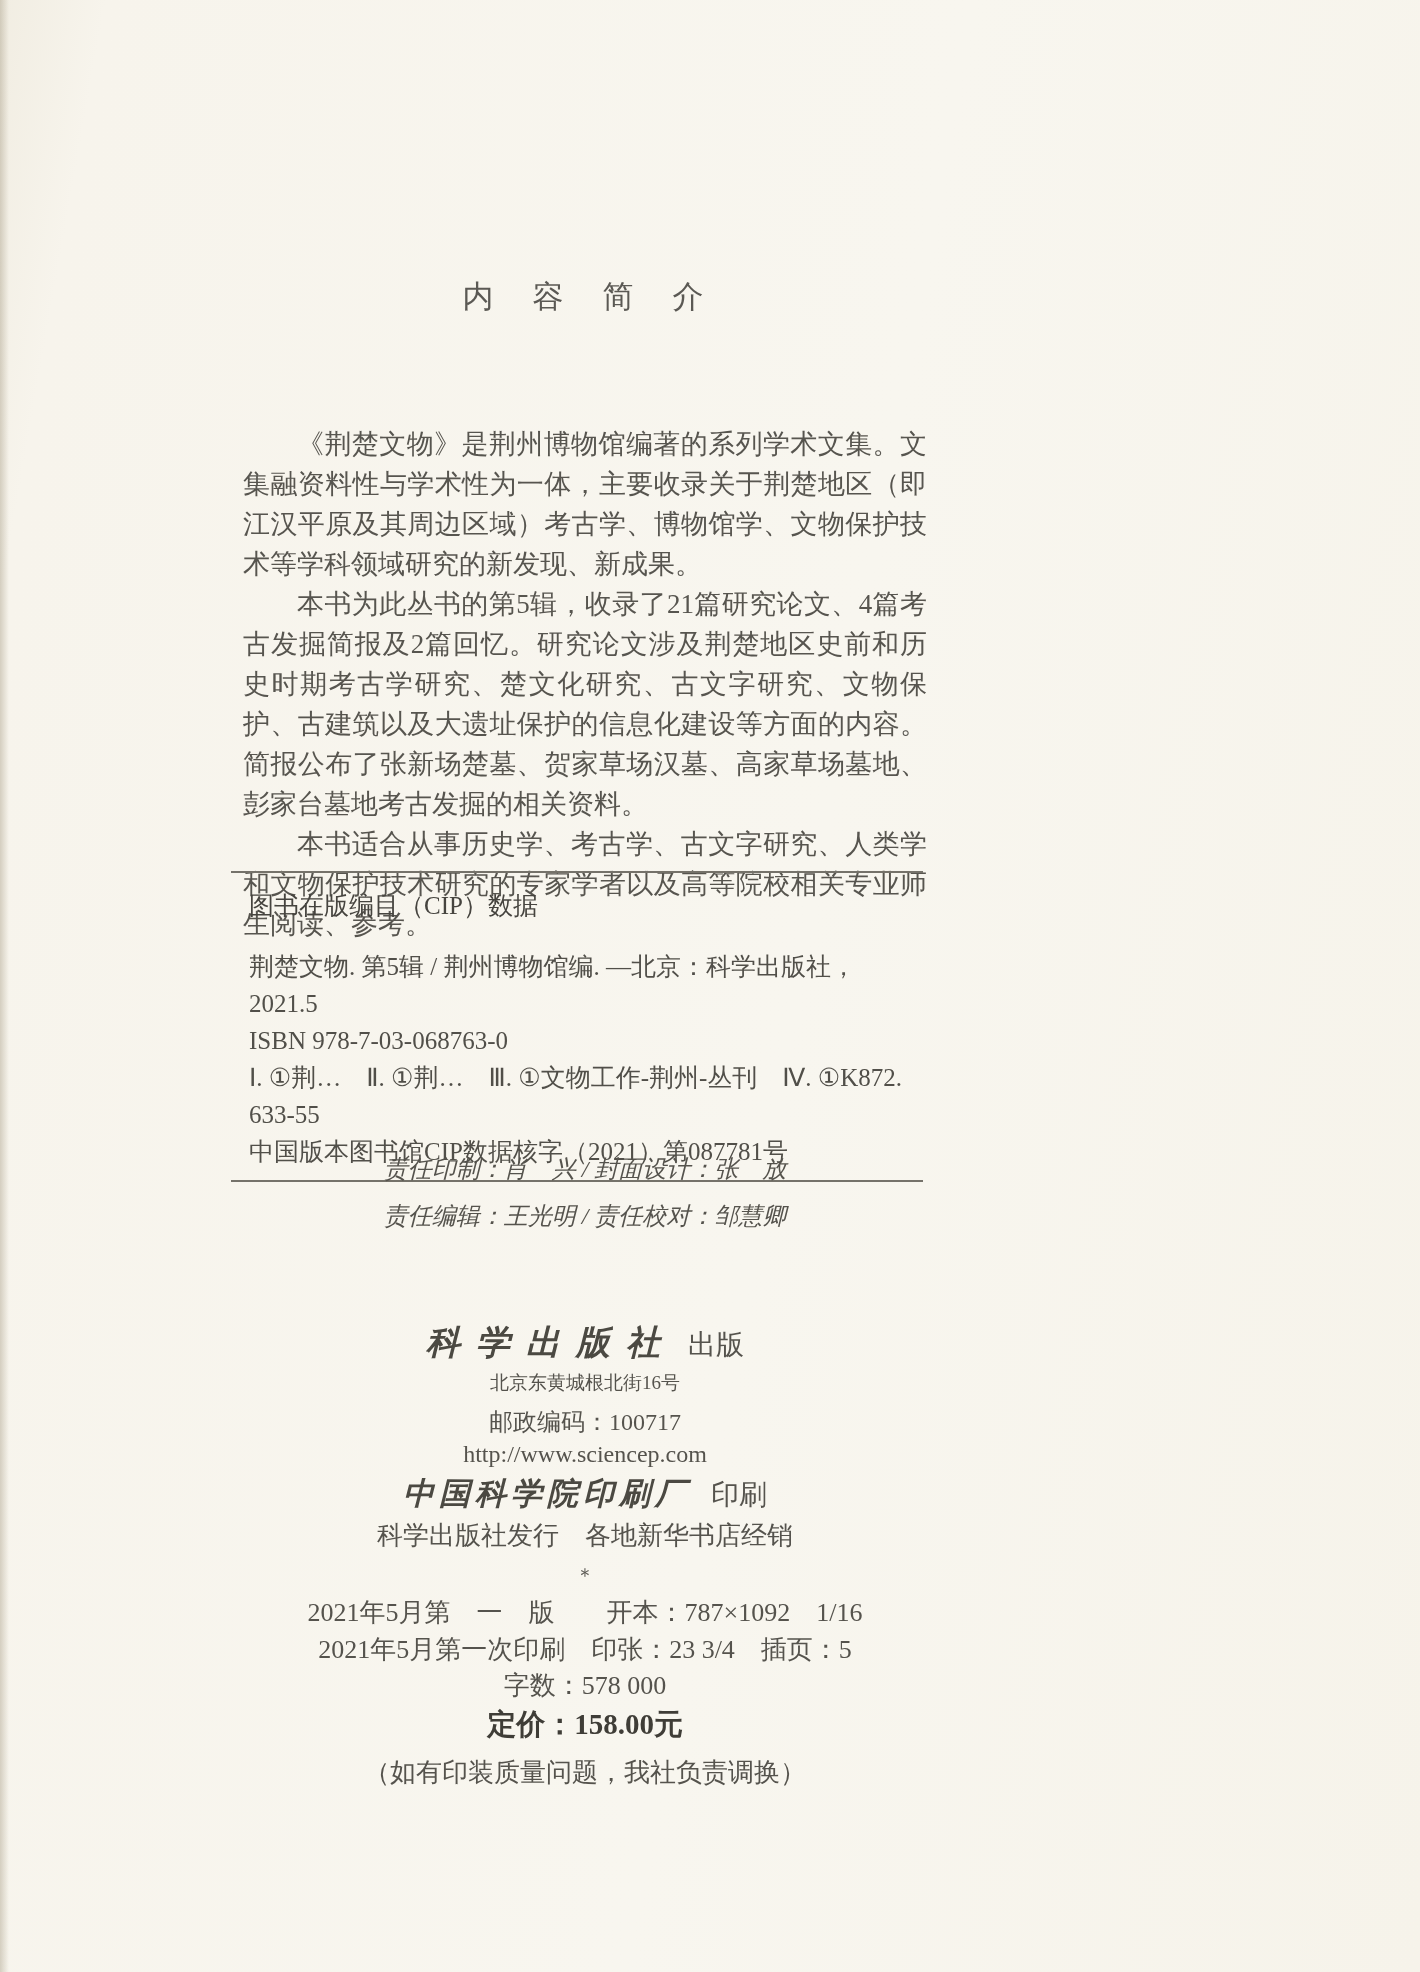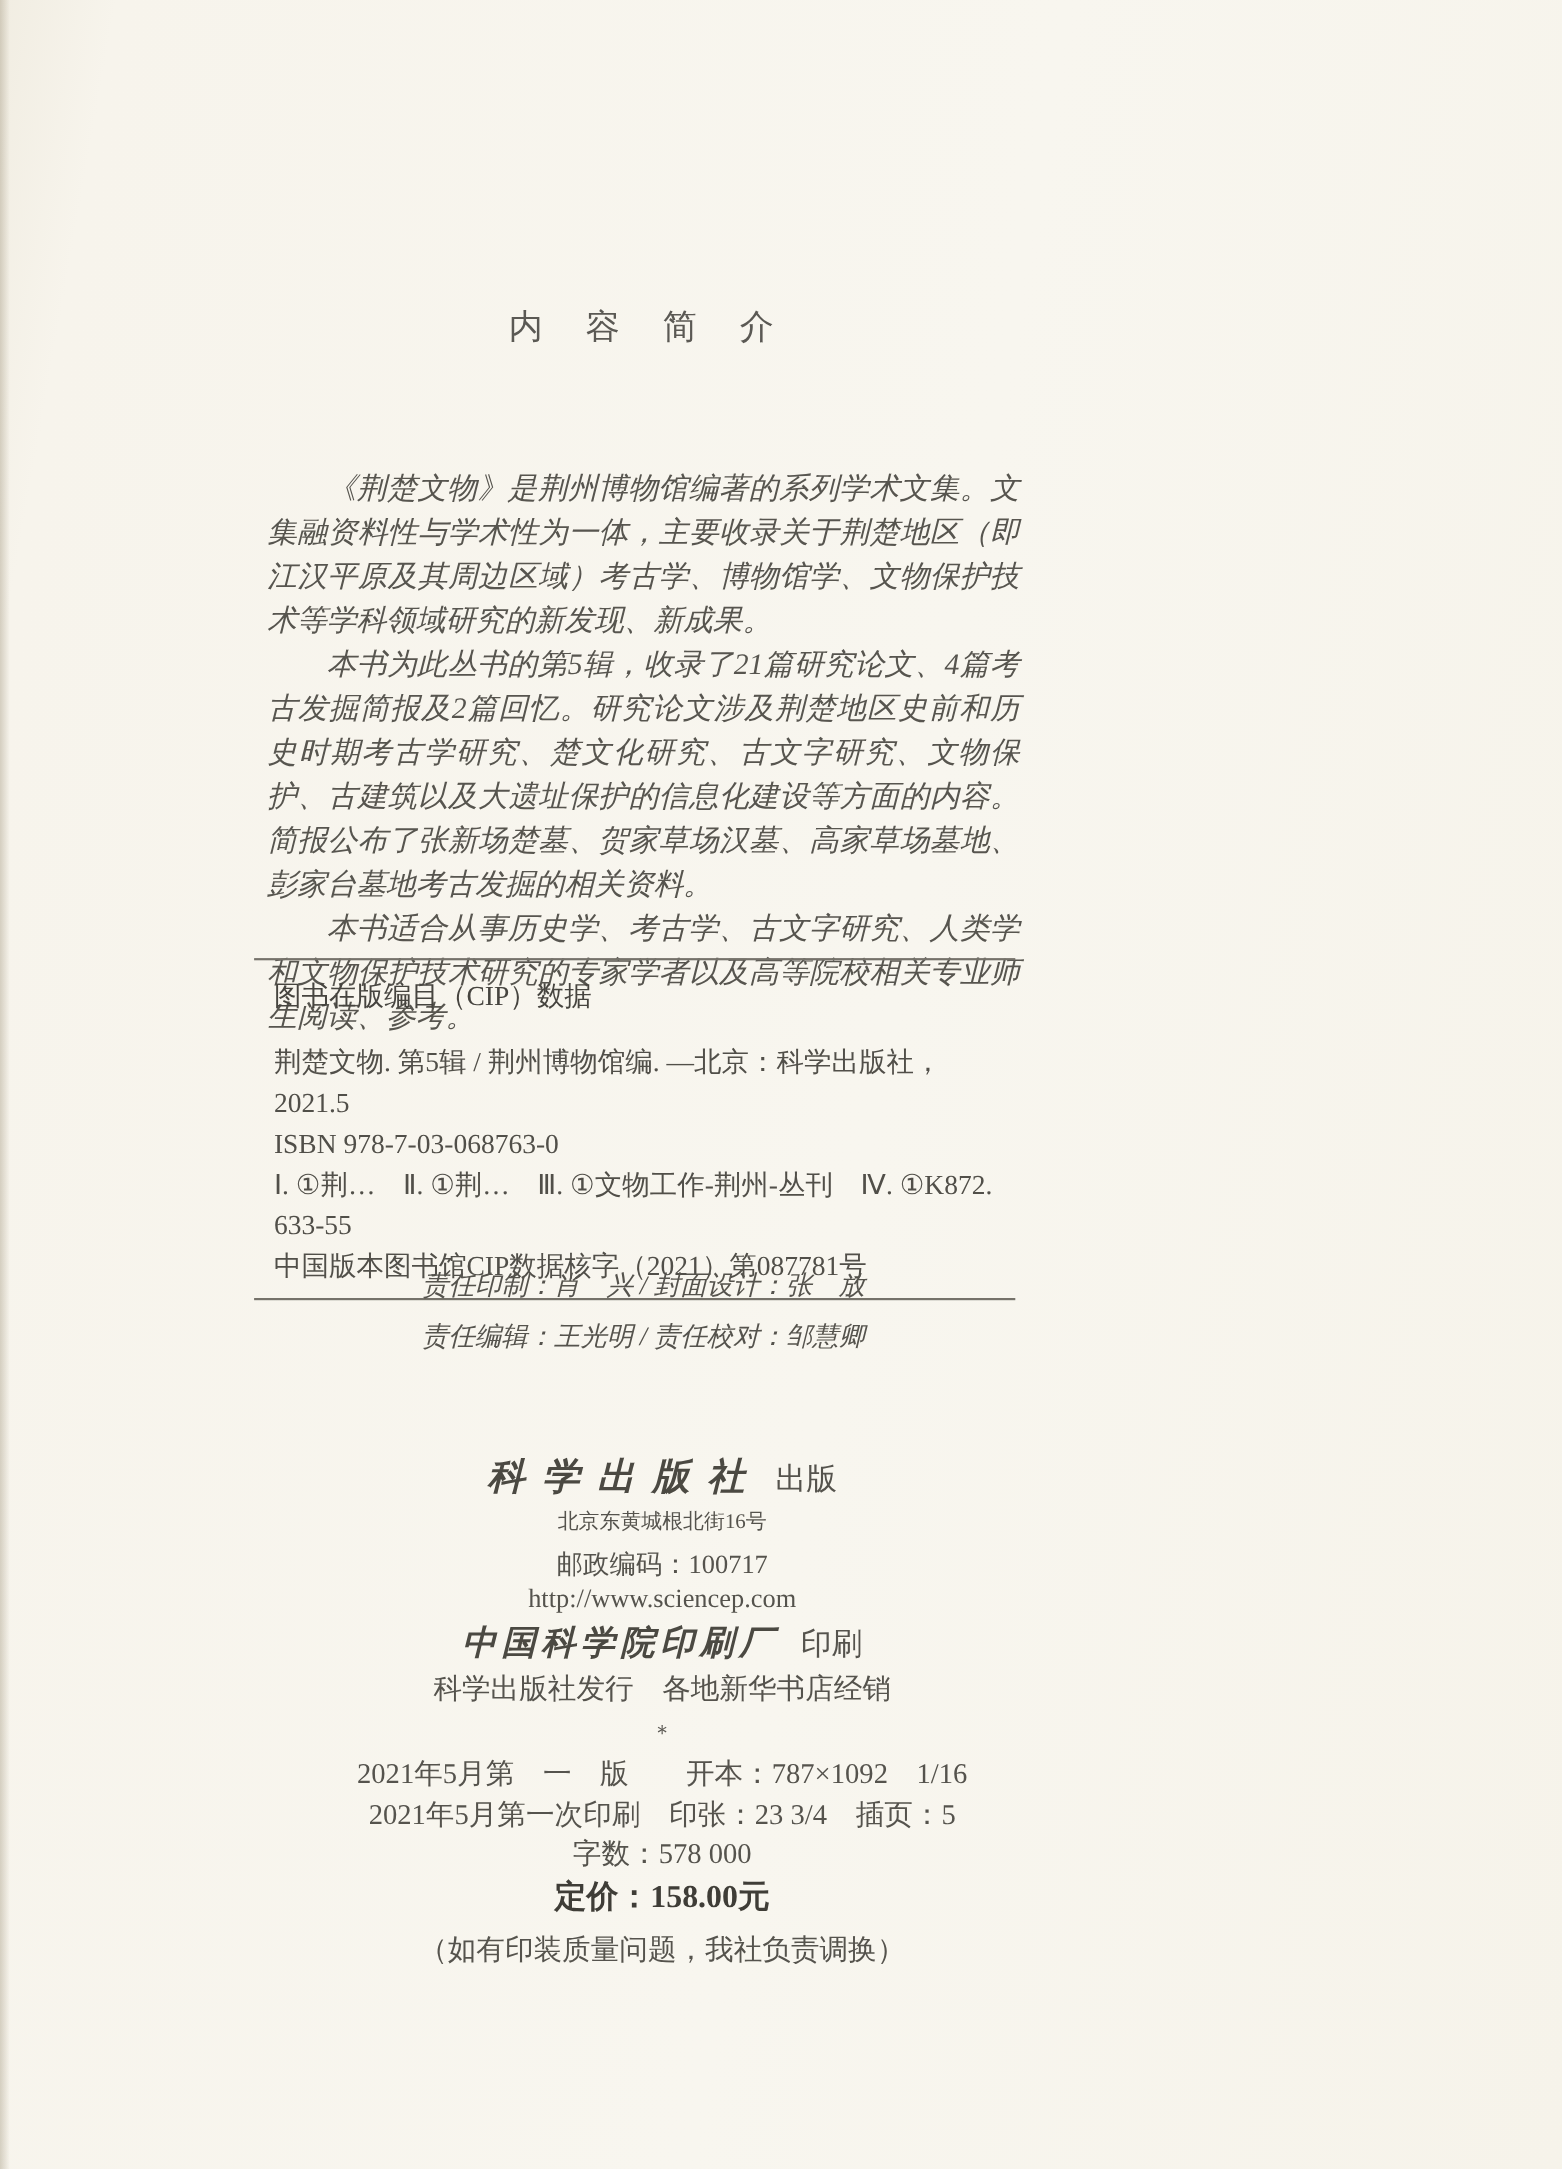--- a/index.html
+++ b/index.html
@@ -24,42 +24,42 @@
     position: absolute; top: 276px; left: 245px; width: 680px;
     text-align: center; font-size: 31px; color: #5b5954;
     letter-spacing: 4px; font-weight: 500;
   }
 
   .intro {
     position: absolute; top: 424px; left: 243px; width: 684px;
     font-size: 27px; line-height: 40px; text-align: justify;
     color: #57554f;
   }
-  .intro p { margin: 0; text-indent: 2em; font-style: italic; }
+  .intro p { margin: 0; text-indent: 2em; }
 
   .cip {
     position: absolute; top: 871px; left: 231px; width: 692px;
     border-top: 2px solid #75726a; border-bottom: 2px solid #75726a;
     padding: 16px 18px 10px 18px; box-sizing: border-box;
     font-size: 25px; color: #514f49;
   }
   .cip-header { font-weight: normal; color: #46443f; }
   .cip-record { margin-top: 26px; line-height: 37px; }
   .cip-isbn   { line-height: 37px; }
   .cip-class  { line-height: 37px; font-family: Liberation Serif, serif; }
   .cip-registry { line-height: 37px; }
 
   .staff {
     position: absolute; top: 1146px; left: 245px; width: 680px;
     text-align: center; font-style: italic; font-size: 24px;
     line-height: 47px; color: #55534d;
   }
 
   .c-line {
-    position: absolute; left: 262px; width: 680px;
+    position: absolute; left: 245px; width: 680px;
     text-align: center; color: #55534d;
   }
   .brush {
     font-weight: bold; font-style: italic;
     color: #4b4942;
   }
   .publisher-line { top: 1320px; font-size: 24px; }
   .publisher-line .brush { font-size: 34px; letter-spacing: 16px; }
   .publisher-line .role { font-size: 28px; margin-left: 6px; }
   .address-line   { top: 1370px; font-size: 19px; }

